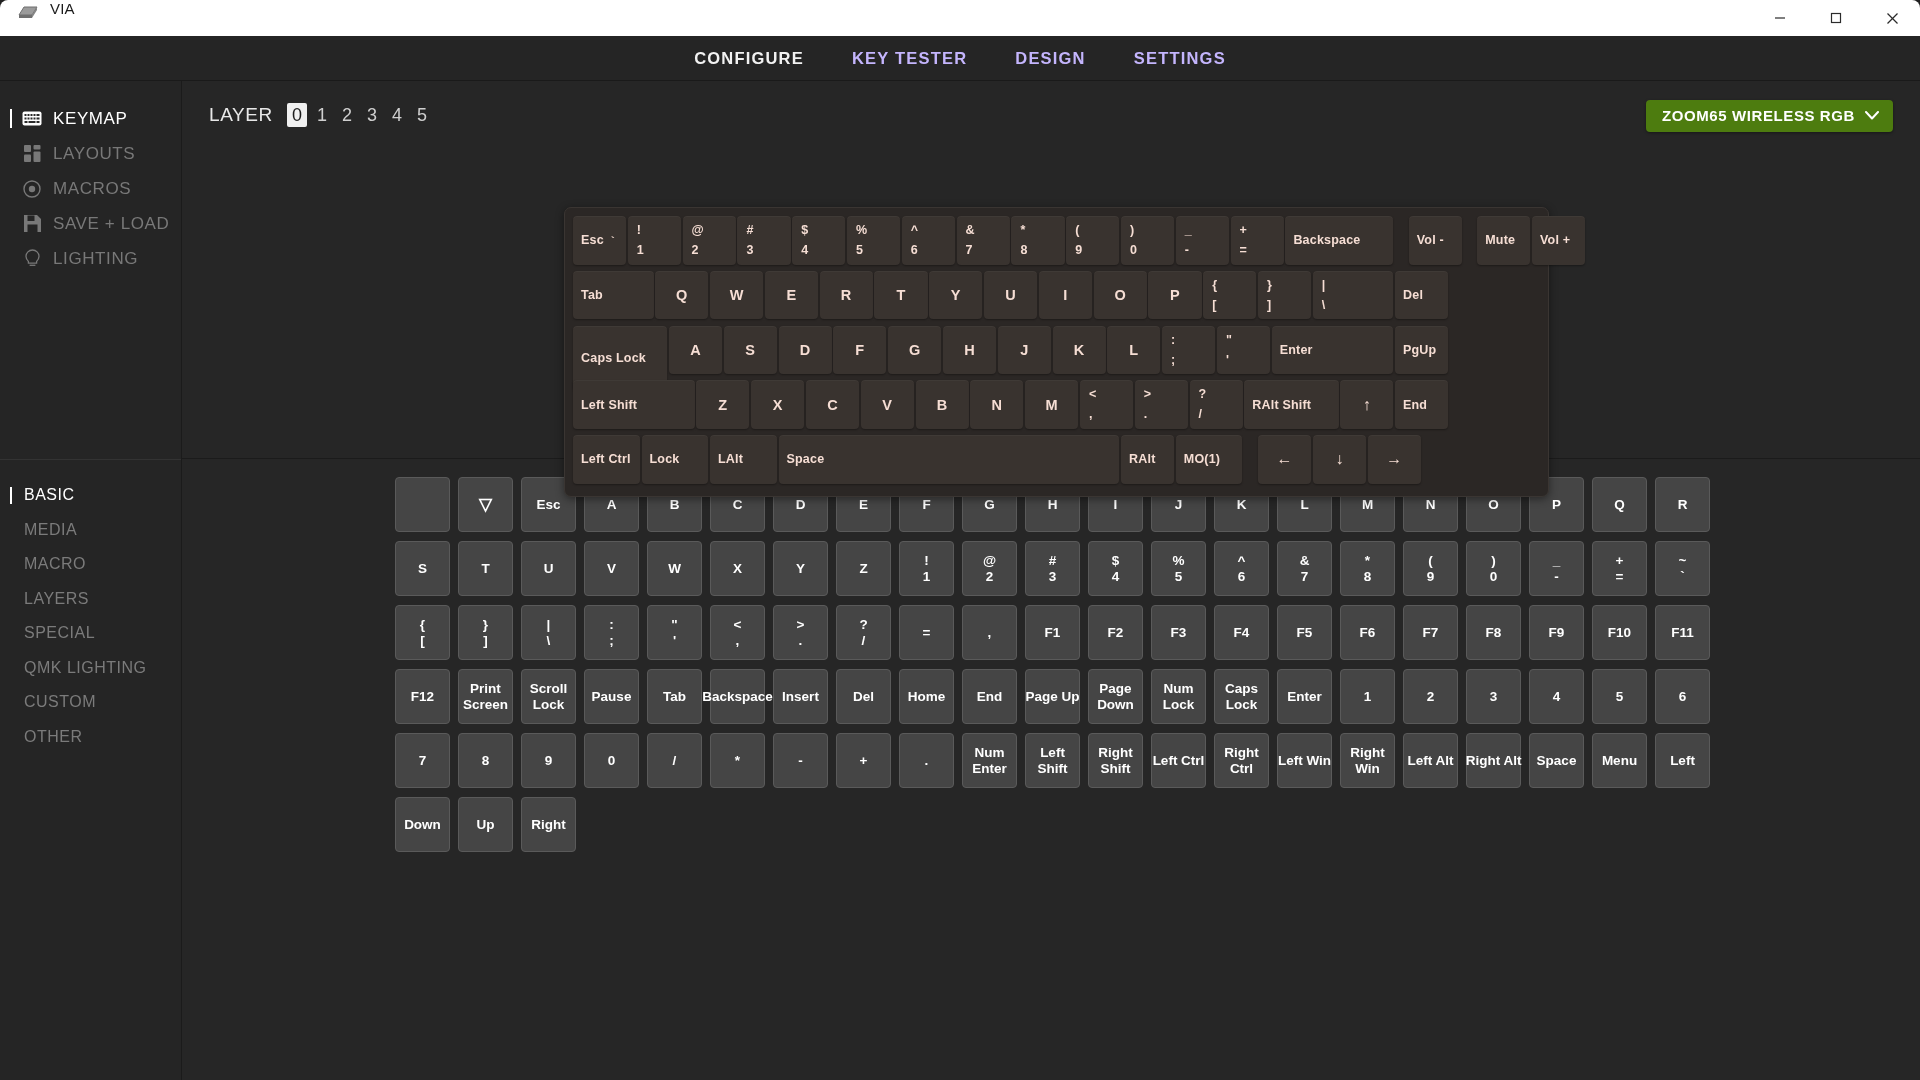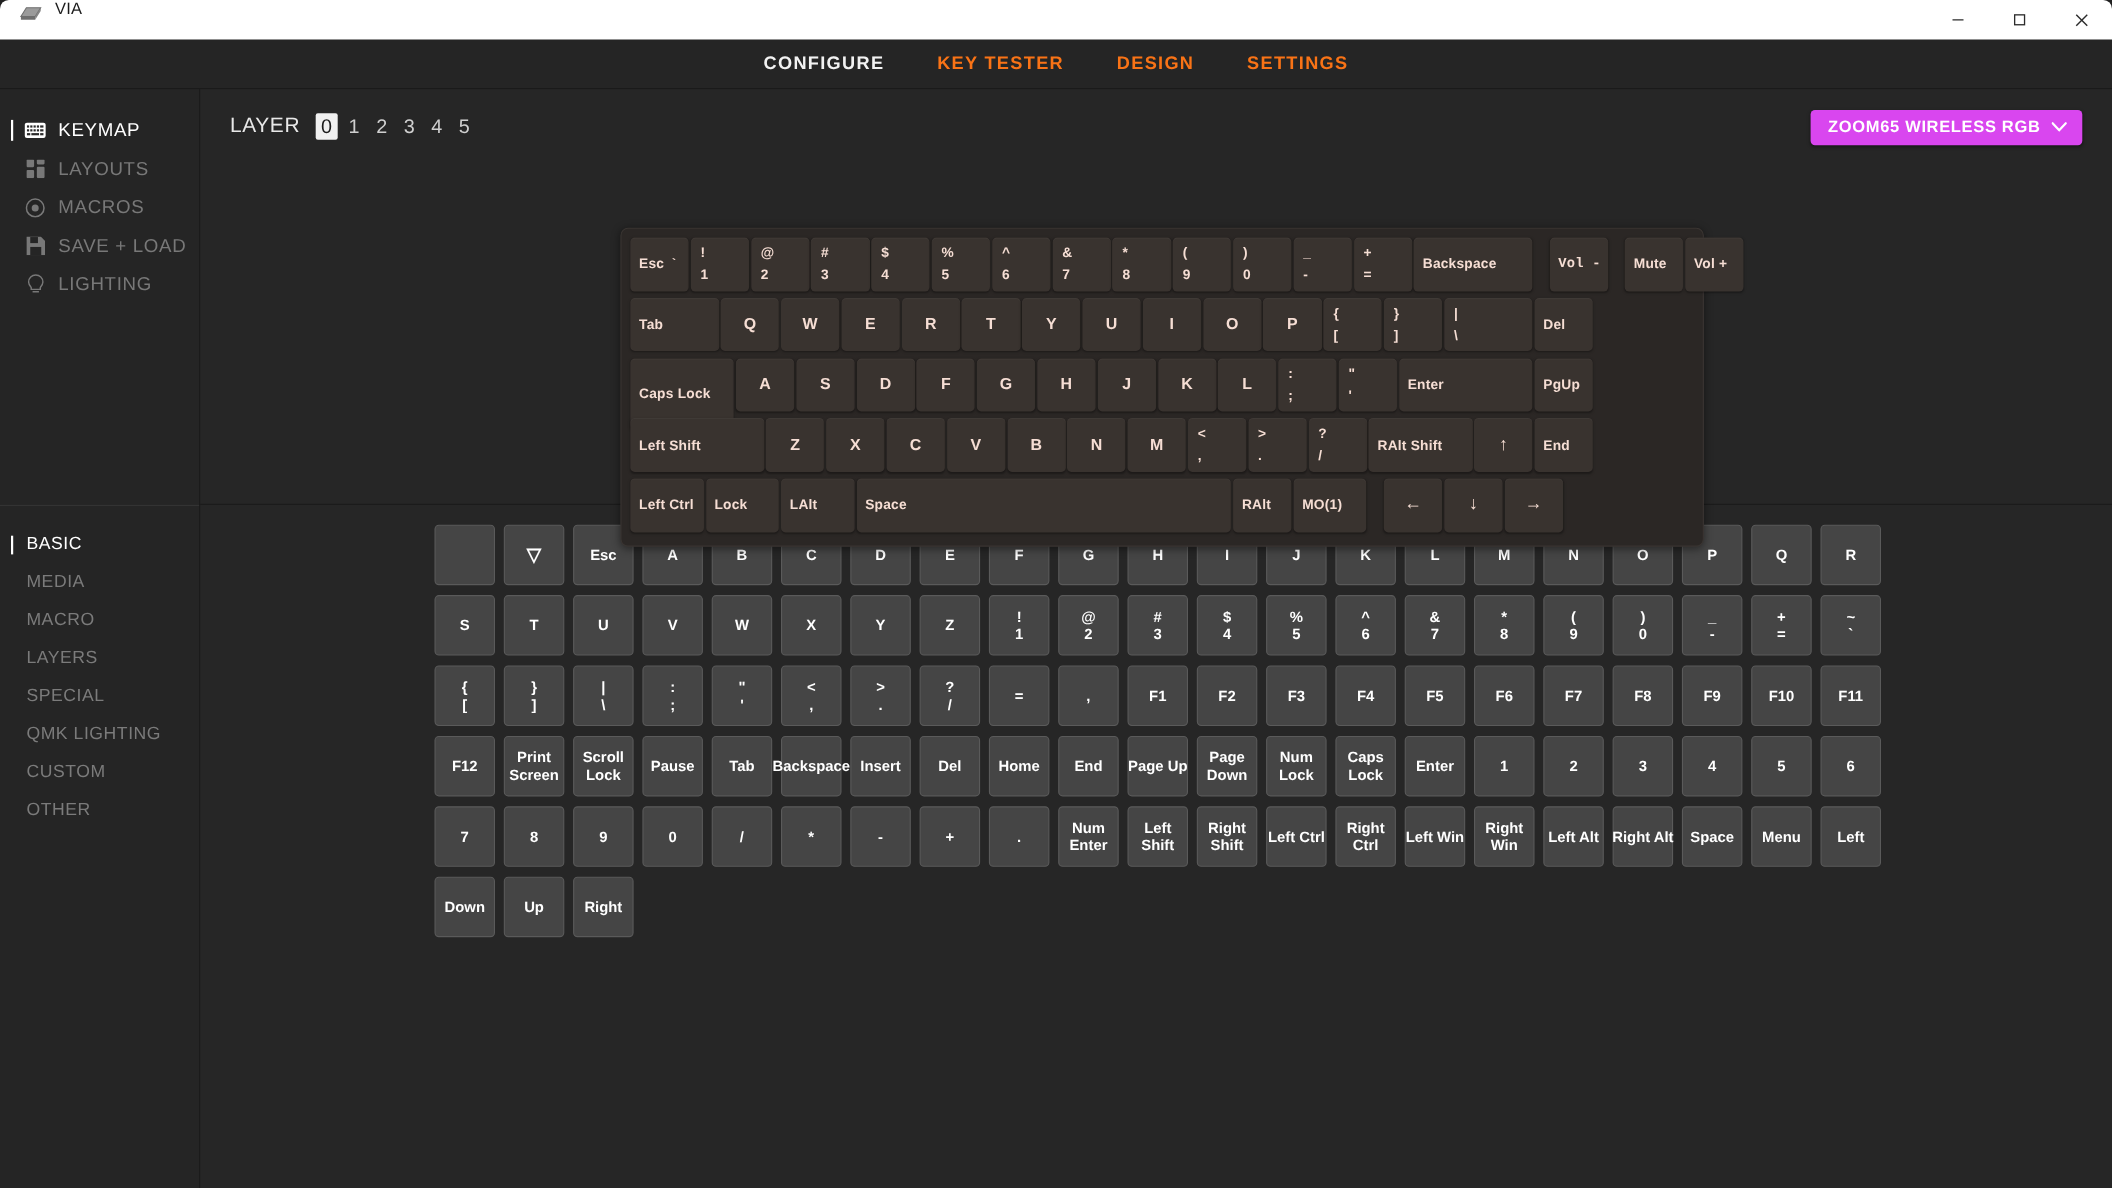--- a/index.html
+++ b/index.html
@@ -29,21 +29,21 @@
 
   
   .navbar {
     height: 45px; background: #252525;
     display: flex; align-items: center; justify-content: center;
     gap: 48px;
     border-bottom: 1px solid #1a1a1a;
   }
   .nav-tab {
     font-size: 16.5px; letter-spacing: 1.2px; font-weight: 600;
-    color: #f97316; cursor: pointer;
+    color: #c4b5fd; cursor: pointer;
   }
   .nav-tab.active { color: #f2f2f2; }
 
   
   .shell { display: flex; height: 999px; }
 
   .sidebar {
     width: 182px; background: #252525;
     display: flex; flex-direction: column;
     border-right: 1px solid #1b1b1b;
@@ -97,21 +97,21 @@
   .layer-word { font-size: 19px; color: #e8e8e8; letter-spacing: .6px; margin-right: 9px; }
   .layer-btn {
     min-width: 20px; height: 24px; padding: 0 5px;
     display: flex; align-items: center; justify-content: center;
     font-size: 18px; color: #cfcfcf; cursor: pointer; border-radius: 2px;
   }
   .layer-btn.active { background: #f0f0f0; color: #1c1c1c; }
 
   .kb-select {
     position: absolute; top: 19px; right: 27px;
-    background: #d946ef; color: #ffffff;
+    background: #4d7c0f; color: #ffffff;
     font-size: 15px; font-weight: 600; letter-spacing: .6px;
     padding: 7px 14px 8px 16px; border-radius: 4px;
     display: flex; align-items: center; gap: 10px;
     cursor: pointer;
     box-shadow: 0 1px 3px rgba(0,0,0,.4);
   }
 
   
   .kb-case {
     position: absolute;
@@ -389,21 +389,21 @@
               <span class="dual top">_</span>
               <span class="dual bot">-</span>
             </div>
             <div class="kcap" style="left: 665.6px; top: 8px; width: 53.2px; height: 48.6px;">
               <span class="dual top">+</span>
               <span class="dual bot">=</span>
             </div>
             <div class="kcap" style="left: 720.4px; top: 8px; width: 108px; height: 48.6px;">
               <span class="lg">Backspace</span>
             </div>
-            <div class="kcap" style="left: 843.7px; top: 8px; width: 53.2px; height: 48.6px; font-family: Liberation Mono, monospace;">
+            <div class="kcap" style="left: 843.7px; top: 8px; width: 53.2px; height: 48.6px;">
               <span class="lg">Vol -</span>
             </div>
             <div class="kcap" style="left: 912.2px; top: 8px; width: 53.2px; height: 48.6px;">
               <span class="lg">Mute</span>
             </div>
             <div class="kcap" style="left: 967px; top: 8px; width: 53.2px; height: 48.6px;">
               <span class="lg">Vol +</span>
             </div>
             <div class="kcap" style="left: 8px; top: 62.8px; width: 80.6px; height: 48.6px;">
               <span class="lg">Tab</span>

